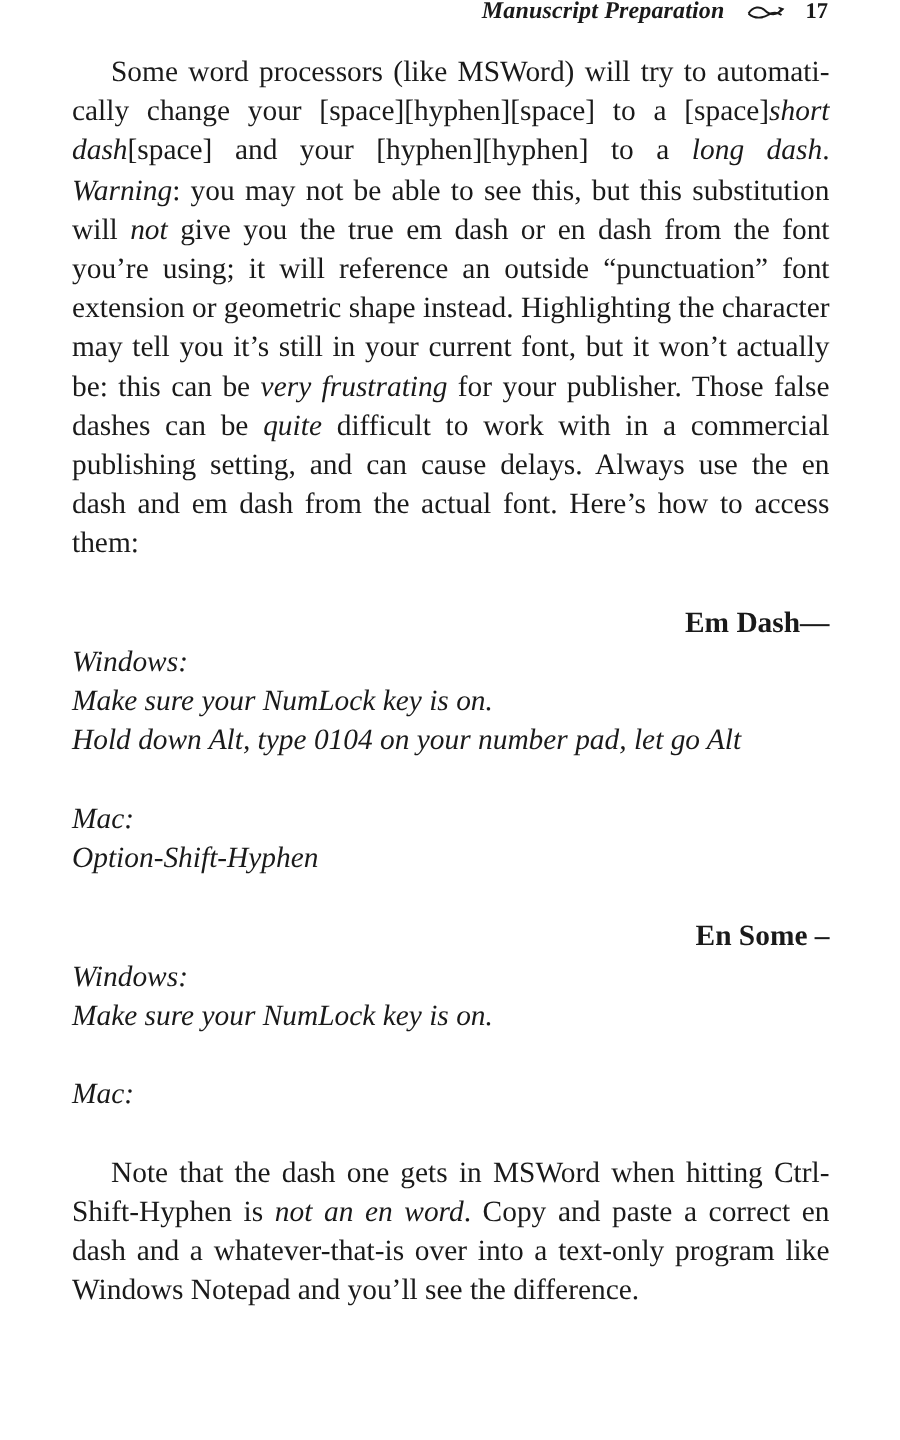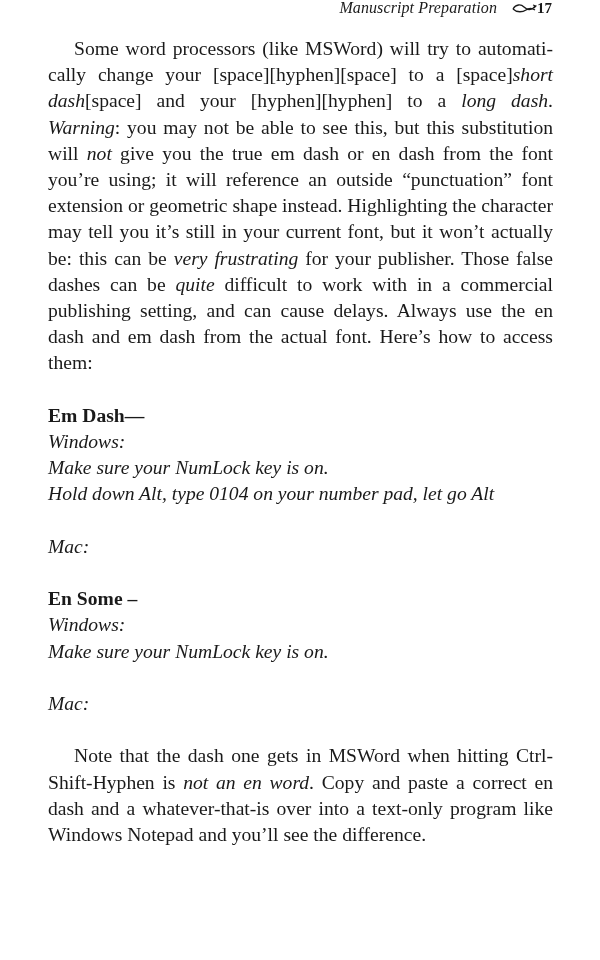--- a/index.html
+++ b/index.html
@@ -19,51 +19,52 @@
       position: absolute;
       top: -3px;
       right: 48px;
       height: 22px;
       display: flex;
       align-items: center;
       font-size: 16px;
     }
     .running-head .title {
       font-style: italic;
-      font-weight: normal;
+      font-weight: bold;
       letter-spacing: 0.1px;
       text-align: center;
     }
     .running-head .ornament {
       margin-left: 14px;
       width: 26px;
       height: 12px;
       display: inline-block;
     }
     .running-head .folio {
+      margin-left: 14px;
       font-weight: bold;
       font-size: 15px;
     }
     .page-body {
       position: absolute;
       left: 48px;
       top: 36px;
       width: 505px;
       font-size: 19.6px;
       line-height: 26.2px;
     }
     .para {
       margin: 0;
       text-align: justify;
       text-indent: 26px;
       hyphens: manual;
     }
     .para em { font-style: italic; }
     .section-heading {
-      text-align: left;
+      text-align: right;
       font-weight: bold;
       margin: 0;
     }
     .instr-line {
       margin: 0;
       white-space: nowrap;
       font-style: italic;
     }
     .blank { height: 26.2px; }
     .gap-before-heading { height: 26.2px; }
@@ -89,20 +90,21 @@
 
   <div class="gap-before-heading"></div>
 
   <div>
     <p class="section-heading">Em Dash—</p>
     <p class="instr-line">Windows:</p>
     <p class="instr-line">Make sure your NumLock key is on.</p>
     <p class="instr-line">Hold down Alt, type 0104 on your number pad, let go Alt</p>
     <div class="blank"></div>
     <p class="instr-line">Mac:</p>
+    <p class="instr-line">Option-Shift-Hyphen</p>
   </div>
 
   <div class="gap-before-heading"></div>
 
   <div>
     <p class="section-heading">En Some –</p>
     <p class="instr-line">Windows:</p>
     <p class="instr-line">Make sure your NumLock key is on.</p>
     <div class="blank"></div>
     <p class="instr-line">Mac:</p>

